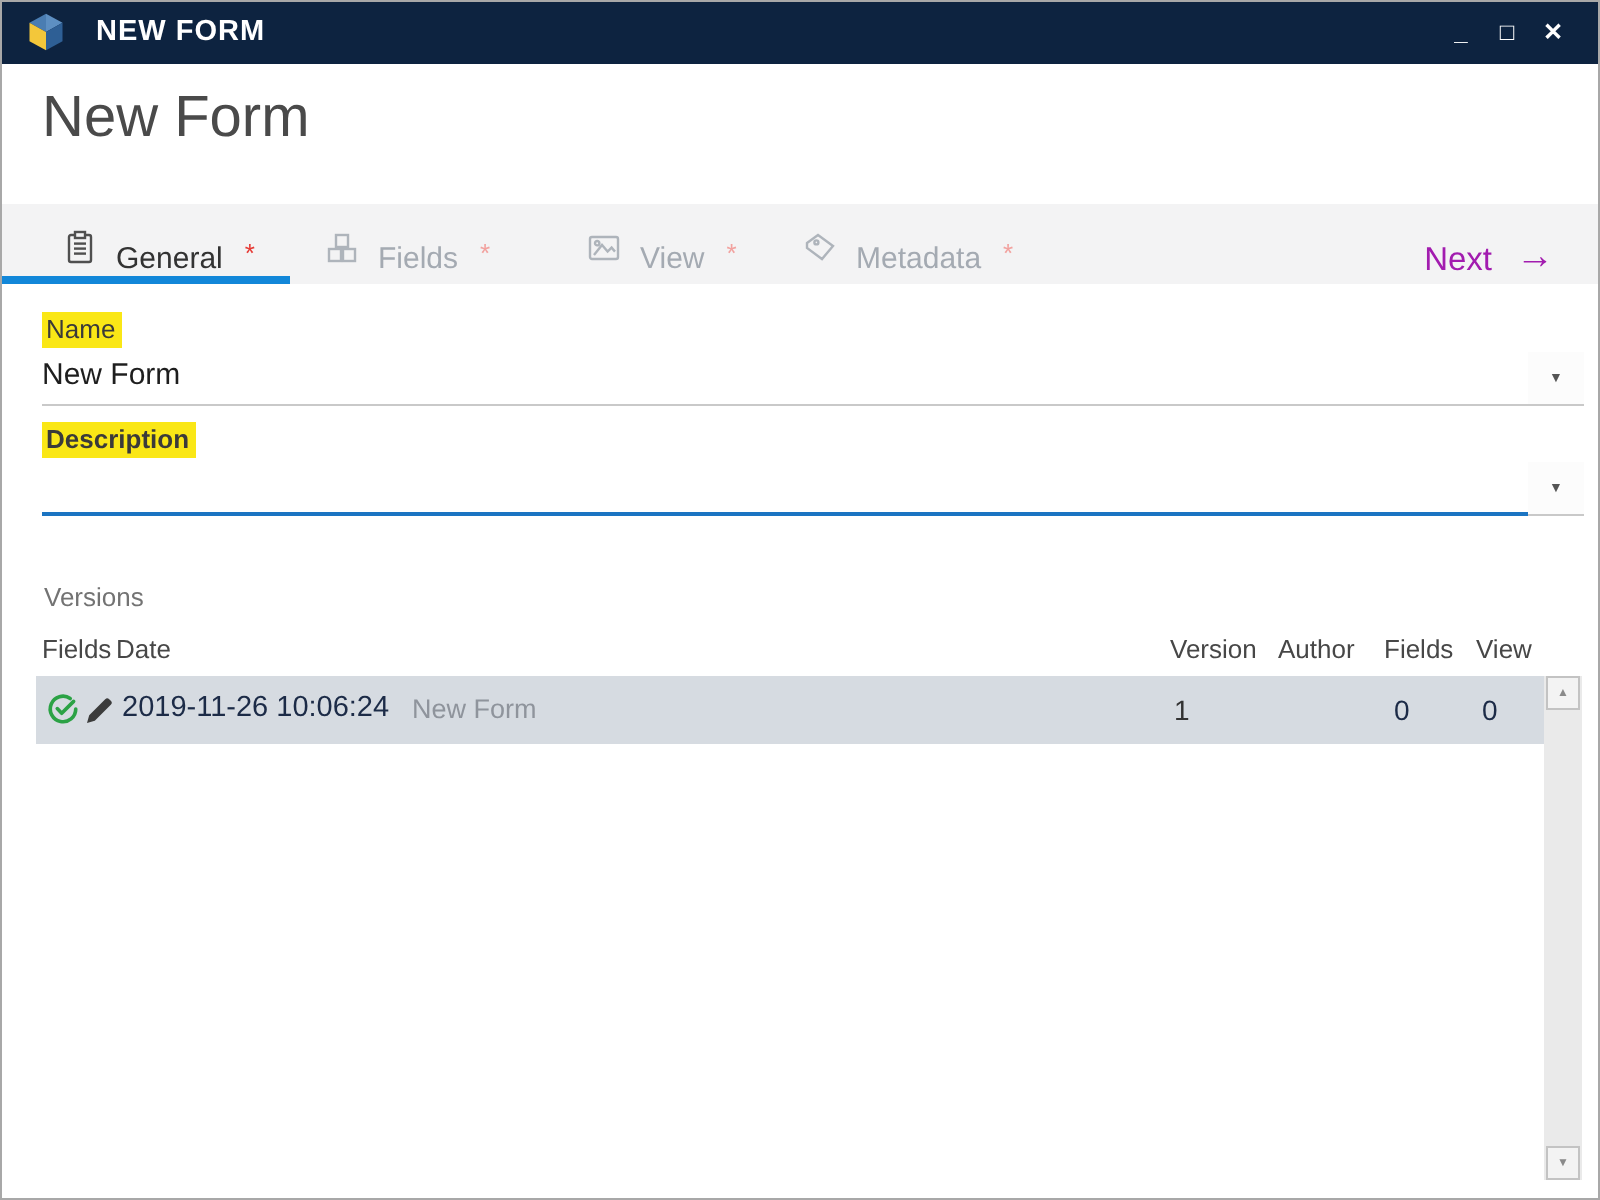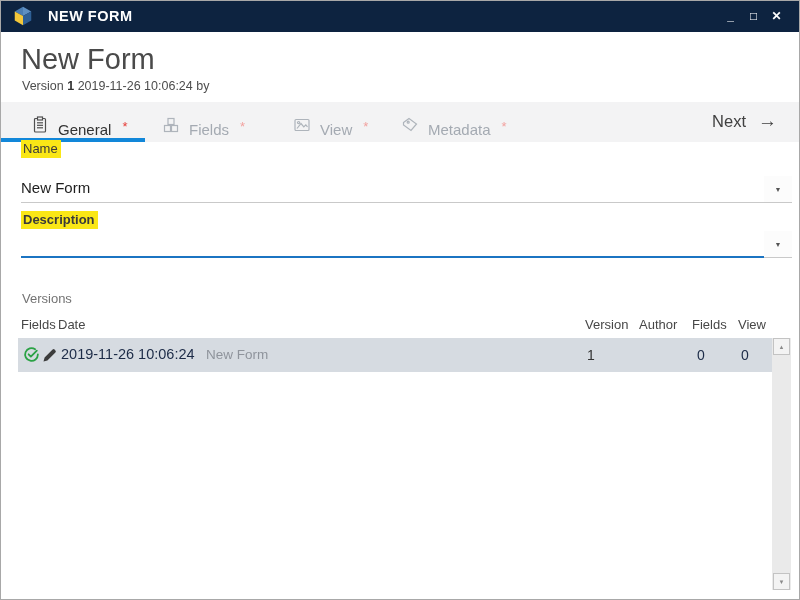--- a/index.html
+++ b/index.html
@@ -26,26 +26,26 @@
   #tab-fields{left:161px;}
   #tab-view{left:292px;}
   #tab-metadata{left:400px;}
   .tab-label{font-size:15px;}
   .tab.active .tab-label{color:#333333;}
   .tab.disabled .tab-label{color:#a4aab2;}
   .req{font-size:13px;position:relative;top:-4px;margin-left:2px;}
   .req-active{color:#e63b36;}
   .req-dis{color:#f2a29f;}
   .tab-underline{position:absolute;left:0;bottom:0;width:144px;height:4px;background:#1287d9;}
-  .next-btn{position:absolute;right:22px;top:0;height:38px;display:flex;align-items:center;gap:12px;font-size:16.5px;color:#404040;cursor:pointer;}
+  .next-btn{position:absolute;right:22px;top:0;height:38px;display:flex;align-items:flex-end;gap:12px;font-size:16.5px;color:#a21caf;cursor:pointer;}
   .next-arrow{font-size:19px;}
 
   
   .field-label{position:absolute;left:20px;font-size:13px;color:#3a3a3a;background:#fae716;padding:1px 3px 2px 2px;}
-  #name-label{top:139px;}
+  #name-label{top:155px;}
   #desc-label{top:210px;font-weight:bold;}
   .field-value{position:absolute;left:20px;font-size:15px;color:#1e1e1e;white-space:nowrap;}
   #name-value{top:178px;}
   #desc-value{top:238px;}
   .input-underline{position:absolute;left:20px;width:743px;height:0;border-bottom:1px solid #c9c9c9;}
   #name-underline{top:201px;}
   #desc-underline{top:255px;border-bottom:2px solid #1b74c2;}
   .dd-btn{position:absolute;left:763px;width:28px;height:27px;background:#fcfcfc;border-bottom:1px solid #c9c9c9;box-sizing:border-box;display:flex;align-items:center;justify-content:center;cursor:pointer;}
   #name-dd{top:175px;}
   #desc-dd{top:230px;}
@@ -88,26 +88,20 @@
     </span>
     <span class="app-title">NEW FORM</span>
     <div class="controls">
       <span class="ctrl ctrl-min">_</span>
       <span class="ctrl ctrl-max">□</span>
       <span class="ctrl ctrl-close">✕</span>
     </div>
   </div>
 
   <div class="page-title">New Form</div>
-  <div class="version-line">
-    <span>Version</span>
-    <b>1</b>
-    <span>2019-11-26 10:06:24</span>
-    <span>by</span>
-  </div>
 
   <div class="tabstrip">
     <div class="tab active" id="tab-general">
       <span>
         <svg width="18" height="18" viewBox="0 0 18 18" fill="none" stroke="#4f4f4f" stroke-width="1.2">
           <rect x="3.5" y="2.5" width="11" height="13.5" rx="1"></rect>
           <rect x="6.5" y="1" width="5" height="3" fill="#f3f3f4"></rect>
           <line x1="6" y1="6.8" x2="12" y2="6.8"></line>
           <line x1="6" y1="9.3" x2="12" y2="9.3"></line>
           <line x1="6" y1="11.8" x2="12" y2="11.8"></line>

